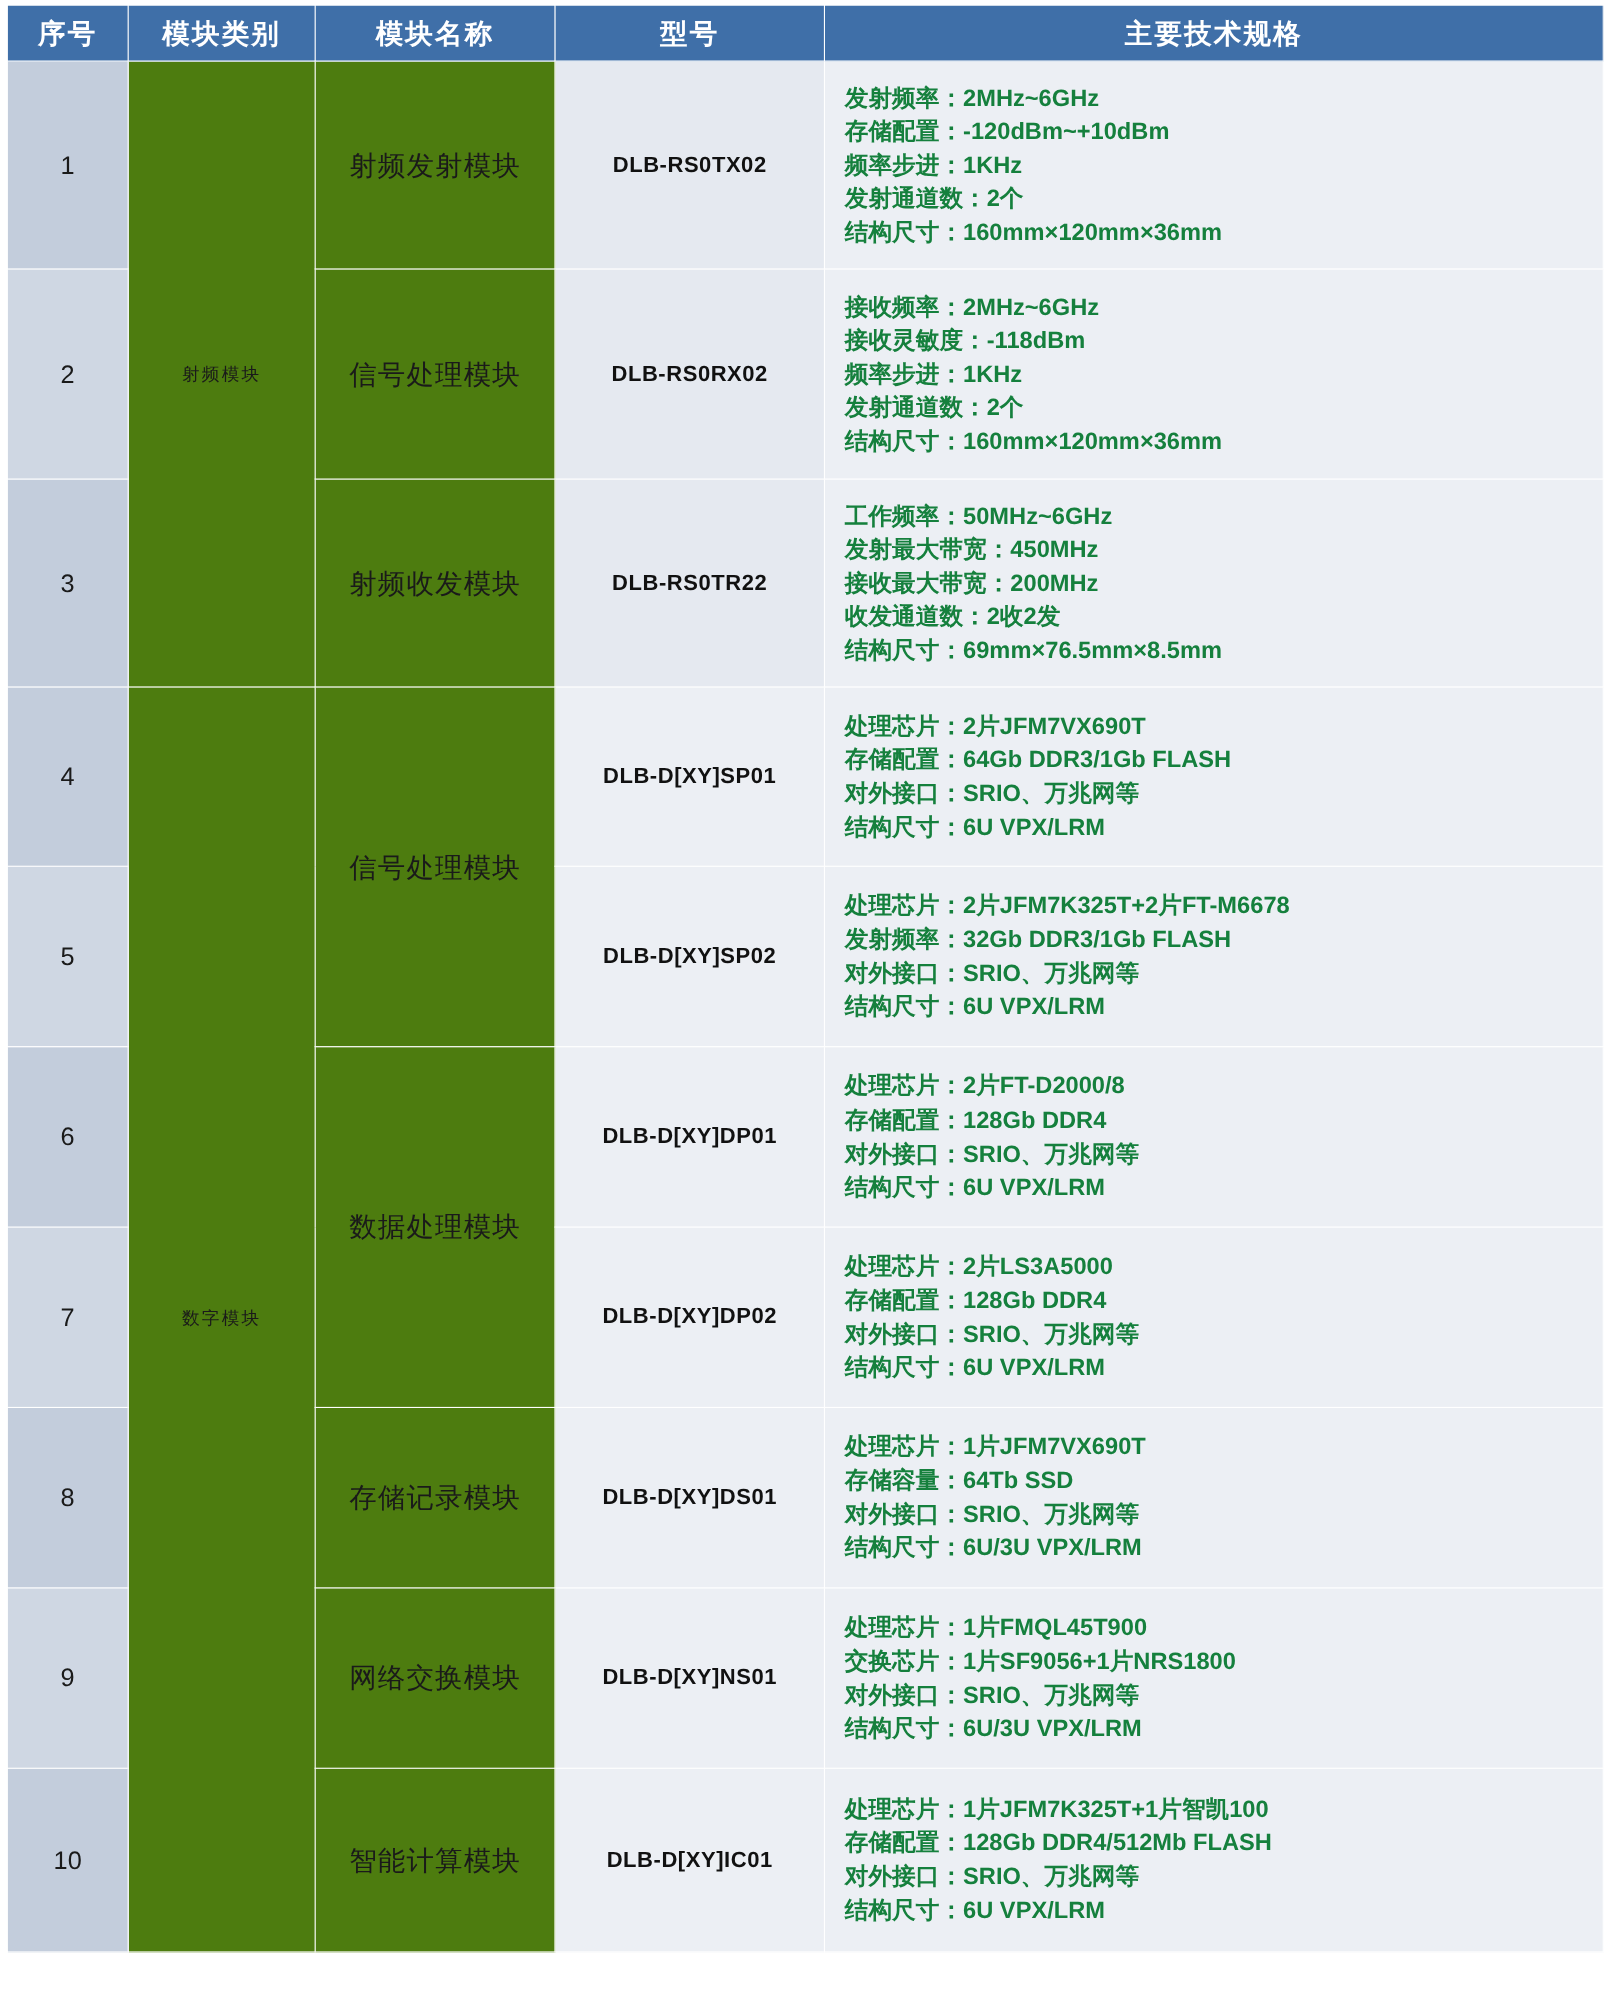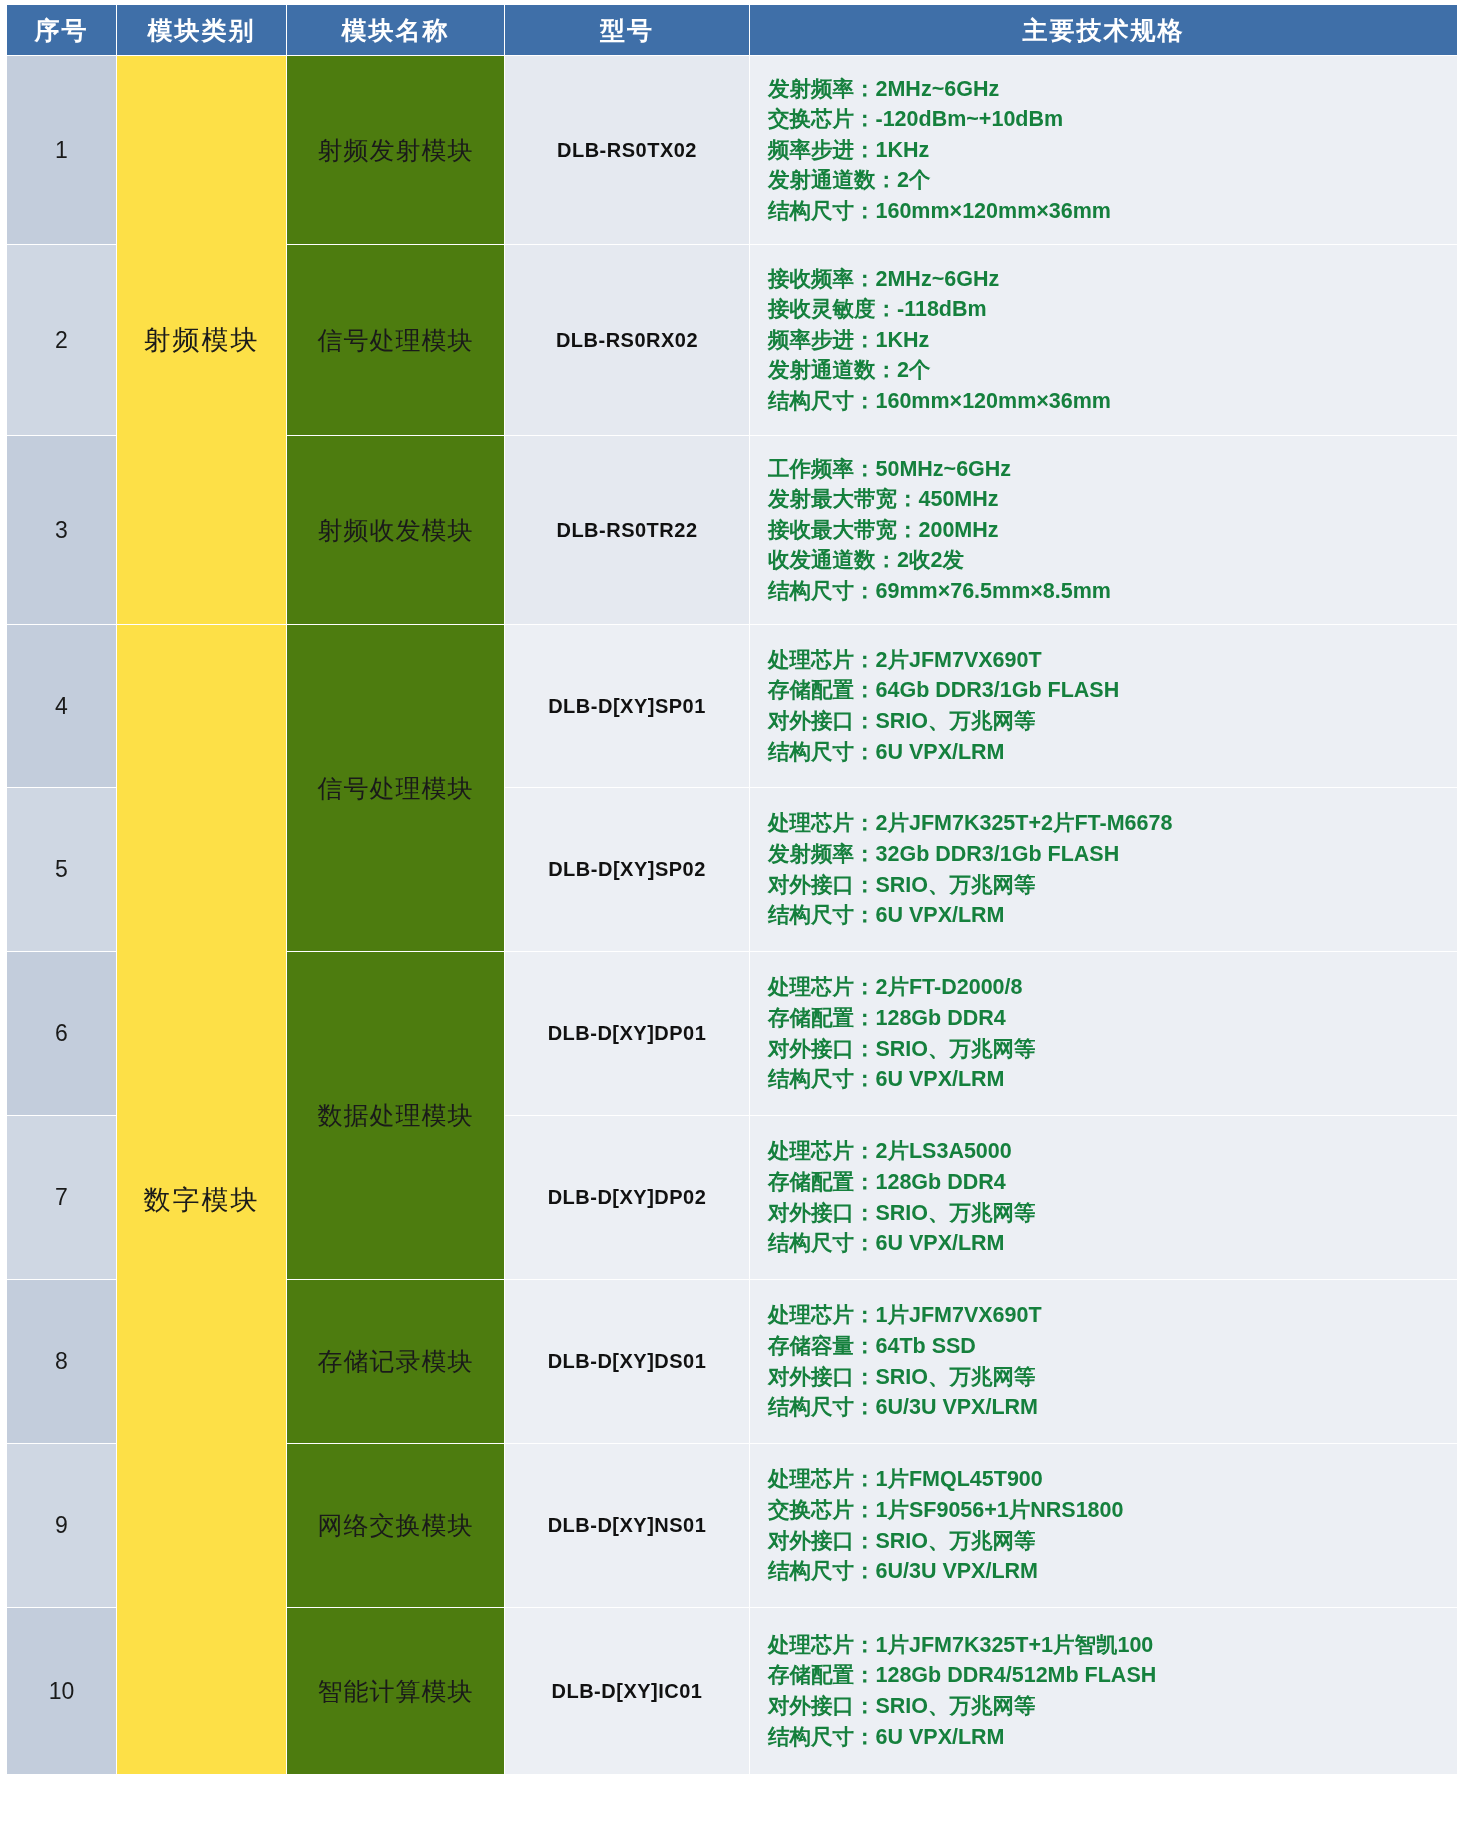--- a/index.html
+++ b/index.html
@@ -49,23 +49,23 @@
     background: #c3cddc;
     color: #1a1a1a;
     font-size: 23px;
     text-align: center;
     font-weight: normal;
   }
   td.seq.alt {
     background: #cfd7e3;
   }
   td.cat {
-    background: #fde047;
+    background: #4d7c0f;
     color: #1a1a1a;
-    font-size: 27px;
+    font-size: 16px;
     text-align: center;
     letter-spacing: 2px;
   }
   td.name {
     background: #4d7c0f;
     color: #1a1a1a;
     font-size: 25px;
     text-align: center;
     letter-spacing: 1px;
   }
@@ -126,21 +126,21 @@
     </thead>
     <tbody>
 
       <tr class="row-h1">
         <td class="seq">1</td>
         <td class="cat" rowspan="3">射频模块</td>
         <td class="name">射频发射模块</td>
         <td class="model">DLB-RS0TX02</td>
         <td class="spec">
           <div class="line">发射频率：2MHz~6GHz</div>
-          <div class="line">交换芯片：-120dBm~+10dBm</div>
+          <div class="line">存储配置：-120dBm~+10dBm</div>
           <div class="line">频率步进：1KHz</div>
           <div class="line">发射通道数：2个</div>
           <div class="line">结构尺寸：160mm×120mm×36mm</div>
         </td>
       </tr>
 
       <tr class="row-h2">
         <td class="seq alt">2</td>
         <td class="name">信号处理模块</td>
         <td class="model">DLB-RS0RX02</td>

